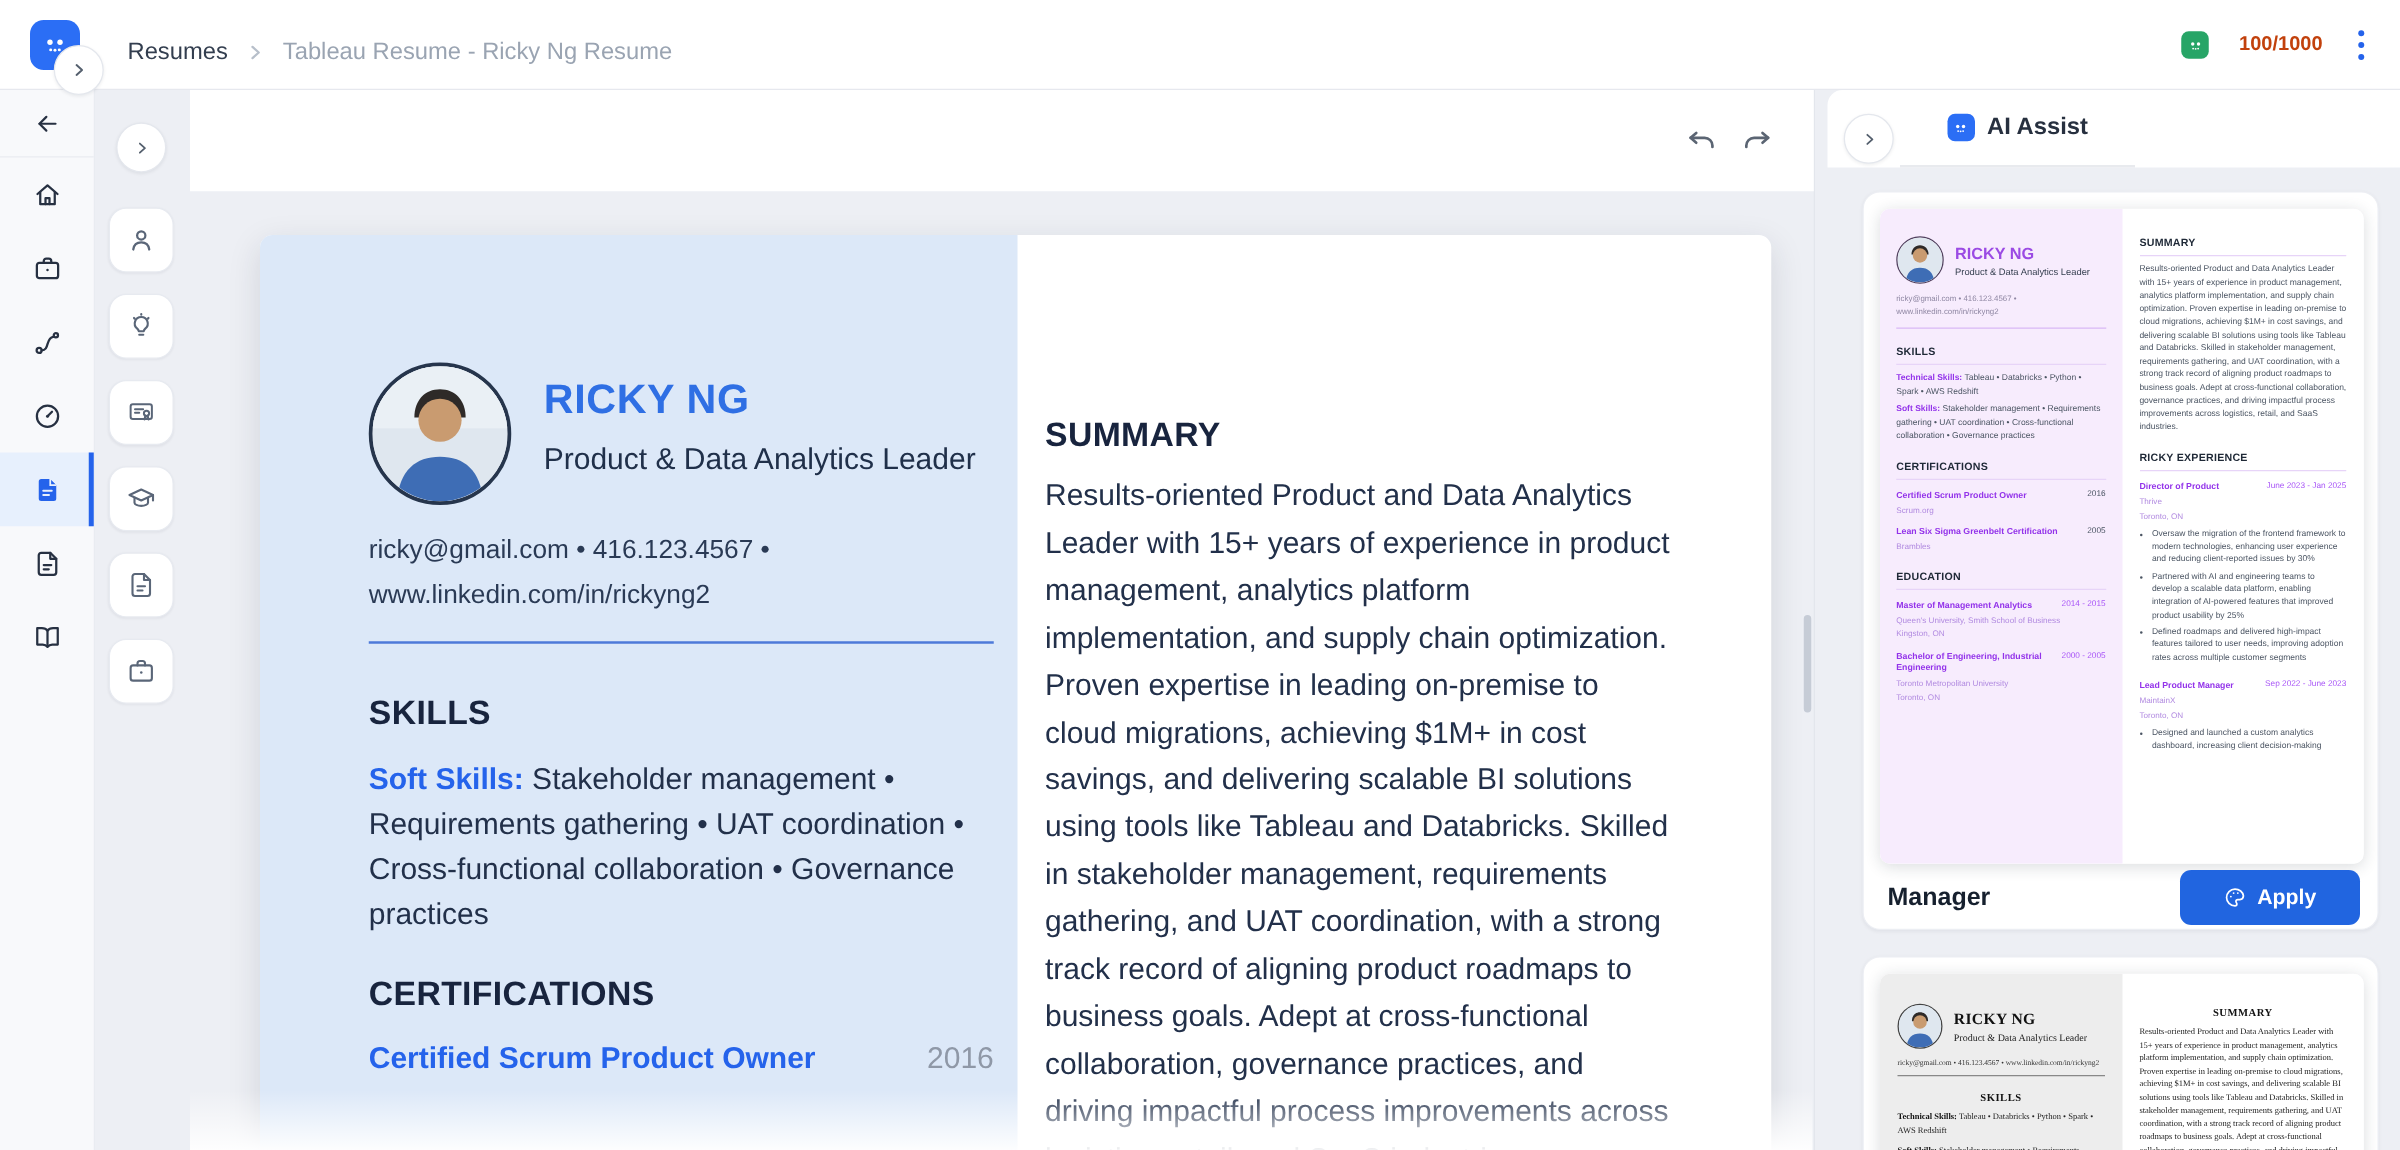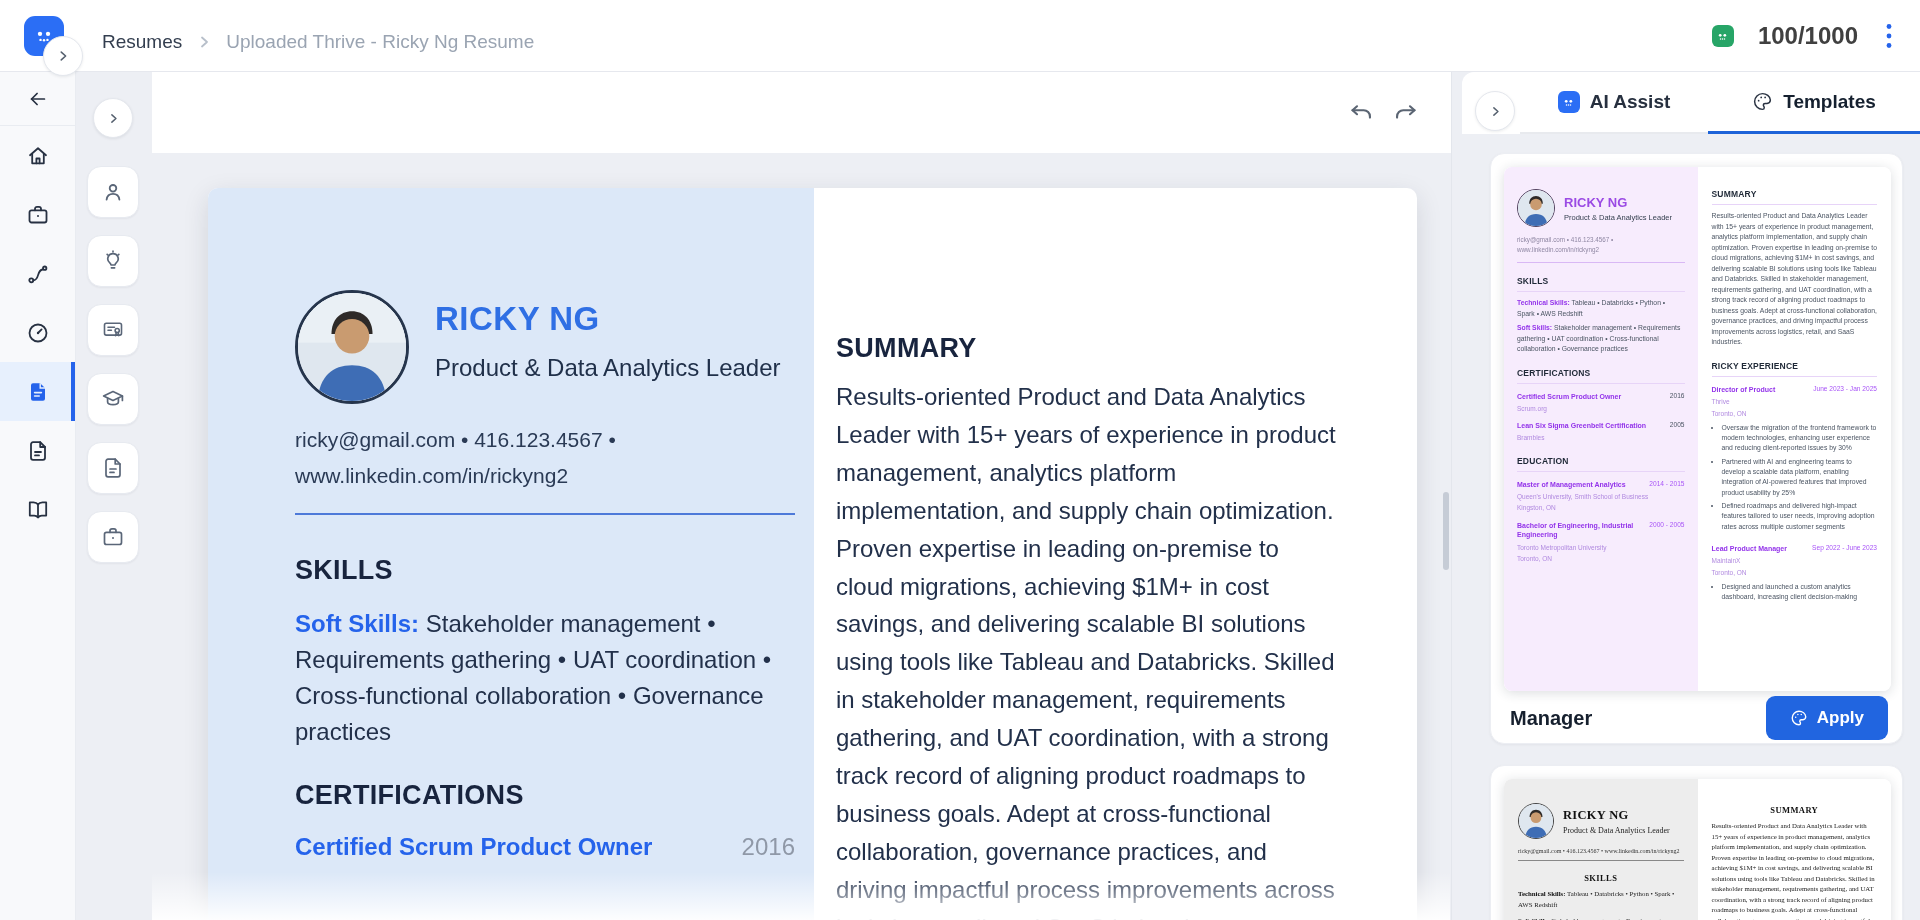--- a/index.html
+++ b/index.html
@@ -7,21 +7,21 @@
   body{position:relative;overflow:hidden;background:#edeff4;font-family:"Liberation Sans",sans-serif;-webkit-font-smoothing:antialiased}
   svg{display:block}
 
   
   .topbar{position:absolute;left:0;top:0;width:1920px;height:72px;background:#fff;border-bottom:1px solid #e6e8ee;z-index:5}
   .logo{position:absolute;left:24px;top:16px;width:40px;height:40px;border-radius:11px;background:#2b6ef5;display:flex;align-items:center;justify-content:center;cursor:pointer}
   .crumbs{position:absolute;left:102px;top:0;height:84px;display:flex;align-items:center;gap:14px;font-size:19px}
   .crumb-root{color:#333e4f;font-weight:500;cursor:pointer}
   .crumb-cur{color:#9aa4b2}
   .top-right{position:absolute;right:18px;top:0;height:72px;display:flex;align-items:center;gap:18px}
-  .credits{display:flex;align-items:center;gap:24px;color:#404040;font-size:24px;font-weight:700;cursor:pointer}
+  .credits{display:flex;align-items:center;gap:24px;color:#c2410c;font-size:16px;font-weight:700;cursor:pointer}
   .credit-bot{width:22px;height:22px;border-radius:6px;background:#27a567;display:flex;align-items:center;justify-content:center}
   .kebab{width:26px;height:34px;display:flex;align-items:center;justify-content:center;cursor:pointer;border-radius:6px}
 
   .float-circle{position:absolute;width:40px;height:40px;border-radius:50%;background:#fff;border:1px solid #e4e7ed;box-shadow:0 1px 3px rgba(16,24,40,.08);display:flex;align-items:center;justify-content:center;color:#55606e;cursor:pointer}
   .collapse-main{left:43px;top:36px;z-index:8}
 
   
   .rail{position:absolute;left:0;top:72px;width:76px;height:848px;background:#f8f9fb;border-right:1px solid #e9ecf1;z-index:4}
   .rail-back{height:54px;display:flex;align-items:center;justify-content:center;border-bottom:1px solid #e9ecf1;color:#273142;cursor:pointer}
   .rail-item{height:59px;display:flex;align-items:center;justify-content:center;color:#273142;position:relative;cursor:pointer}
@@ -67,21 +67,21 @@
   .tab{position:absolute;top:0;height:62px;display:flex;align-items:center;justify-content:center;gap:10px;font-size:19px;cursor:pointer}
   .tab-ai{left:58px;width:188px;border-bottom:2px solid #e8eaee;color:#27303f;font-weight:600}
   .tab-tpl{left:246px;width:212px;border-bottom:3px solid #1d63d8;color:#15202f;font-weight:600}
   .ai-bot{width:22px;height:22px;border-radius:6px;background:#2b6ef5;display:flex;align-items:center;justify-content:center}
 
   .cards{position:absolute;left:28px;top:81px;width:413px}
   .tcard{width:413px;background:#fff;border:1px solid #eceef3;border-radius:14px;padding:13px 13px 0;box-shadow:0 1px 3px rgba(16,24,40,.05)}
   .thumb{width:387px;height:524px;border-radius:8px;overflow:hidden;box-shadow:0 2px 12px rgba(31,41,55,.16);cursor:pointer}
   .tfoot{height:54px;display:flex;align-items:center;justify-content:space-between;padding:0 1px 0 6px}
   .tname{font-size:20px;font-weight:700;color:#16202e}
-  .apply{height:44px;padding:0 24px;background:#2165e0;color:#fff;border:none;border-radius:9px;font-size:17px;font-weight:600;display:flex;align-items:center;gap:9px;cursor:pointer;font-family:"Liberation Sans",sans-serif}
+  .apply{height:44px;padding:0 35px;background:#2165e0;color:#fff;border:none;border-radius:9px;font-size:17px;font-weight:600;display:flex;align-items:center;gap:9px;cursor:pointer;font-family:"Liberation Sans",sans-serif}
   .tcard2{margin-top:21px;height:400px;overflow:hidden}
   .thumb2{width:387px;height:560px;border-radius:8px;overflow:hidden;box-shadow:0 2px 12px rgba(31,41,55,.16);cursor:pointer}
 
   
   .mm{display:flex;width:100%;height:100%;background:#fff;font-family:"Liberation Sans",sans-serif}
   .mm-l{width:50%;background:#f7ecfd;padding:22px 13px 0 13px}
   .mm-r{width:50%;padding:22px 14px 0 14px}
   .mm-head{display:flex;gap:9px;align-items:center}
   .mm-photo{width:38px;height:38px;border-radius:50%;border:1px solid #51405e;overflow:hidden;flex:none;background:#e6ebf1}
   .mm-name{font-size:13px;font-weight:800;color:#9b4be4}
@@ -129,21 +129,21 @@
         </svg>
     </span>
   </div>
   <nav class="crumbs">
     <span class="crumb-root">Resumes</span>
     <span>
       <svg width="16" height="16" viewBox="0 0 16 16" fill="none" stroke="#b7bfca" stroke-width="1.8" stroke-linecap="round" stroke-linejoin="round">
           <path d="M6 3.5L11 8l-5 4.5"></path>
         </svg>
     </span>
-    <span class="crumb-cur">Uploaded Thrive - Ricky Ng Resume</span>
+    <span class="crumb-cur">Tableau Resume - Ricky Ng Resume</span>
   </nav>
   <div class="top-right">
     <div class="credits">
       <span class="credit-bot">
         <svg width="15" height="15" viewBox="0 0 24 24">
             <circle cx="8.3" cy="10" r="2.2" fill="#fff"></circle>
             <circle cx="15.7" cy="10" r="2.2" fill="#fff"></circle>
             <circle cx="8.8" cy="15.8" r="1.2" fill="#fff"></circle>
             <circle cx="12" cy="16.1" r="1.2" fill="#fff"></circle>
             <circle cx="15.2" cy="15.8" r="1.2" fill="#fff"></circle>
@@ -379,31 +379,20 @@
         <svg width="15" height="15" viewBox="0 0 24 24">
             <circle cx="8.3" cy="10" r="2.2" fill="#fff"></circle>
             <circle cx="15.7" cy="10" r="2.2" fill="#fff"></circle>
             <circle cx="8.8" cy="15.8" r="1.2" fill="#fff"></circle>
             <circle cx="12" cy="16.1" r="1.2" fill="#fff"></circle>
             <circle cx="15.2" cy="15.8" r="1.2" fill="#fff"></circle>
           </svg>
       </span>
       <span>AI Assist</span>
     </div>
-    <div class="tab tab-tpl">
-      <span>
-        <svg width="21" height="21" viewBox="0 0 24 24" fill="none" stroke="#2a3342" stroke-width="1.7" stroke-linecap="round" stroke-linejoin="round">
-            <path d="M12 3a9 9 0 000 18c1.2 0 2-.9 2-2 0-.6-.2-1-.5-1.4-.3-.4-.5-.8-.5-1.3 0-1.1.9-2 2-2h2.2A4.3 4.3 0 0021 10.3C20.5 6 16.6 3 12 3z"></path>
-            <circle cx="7.6" cy="11" r="1" fill="#2a3342" stroke="none"></circle>
-            <circle cx="10.5" cy="7.3" r="1" fill="#2a3342" stroke="none"></circle>
-            <circle cx="15" cy="7.3" r="1" fill="#2a3342" stroke="none"></circle>
-          </svg>
-      </span>
-      <span>Templates</span>
-    </div>
   </div>
 
   <div class="cards">
 
     <div class="tcard" style="height:591px">
       <div class="thumb">
         <div class="mm">
           <div class="mm-l">
             <div class="mm-head">
               <div class="mm-photo">

